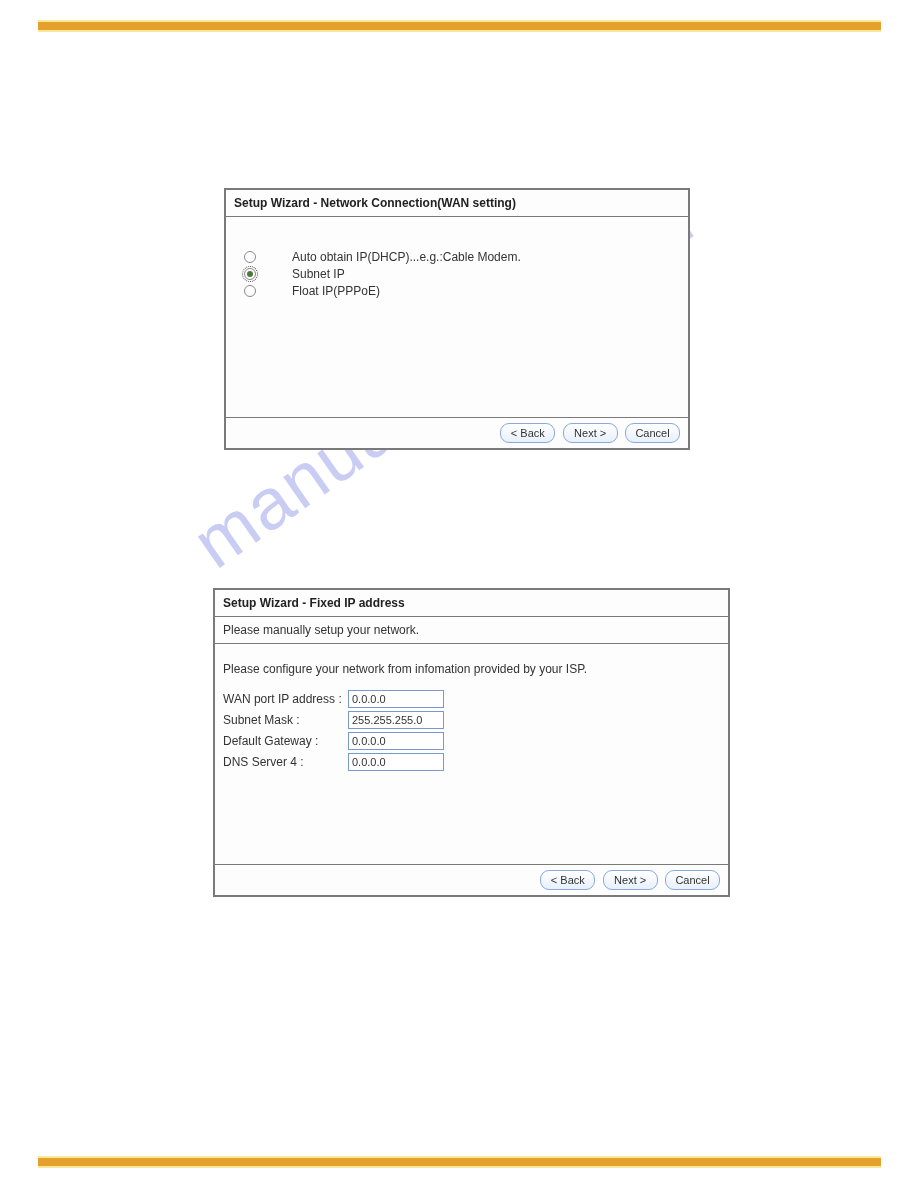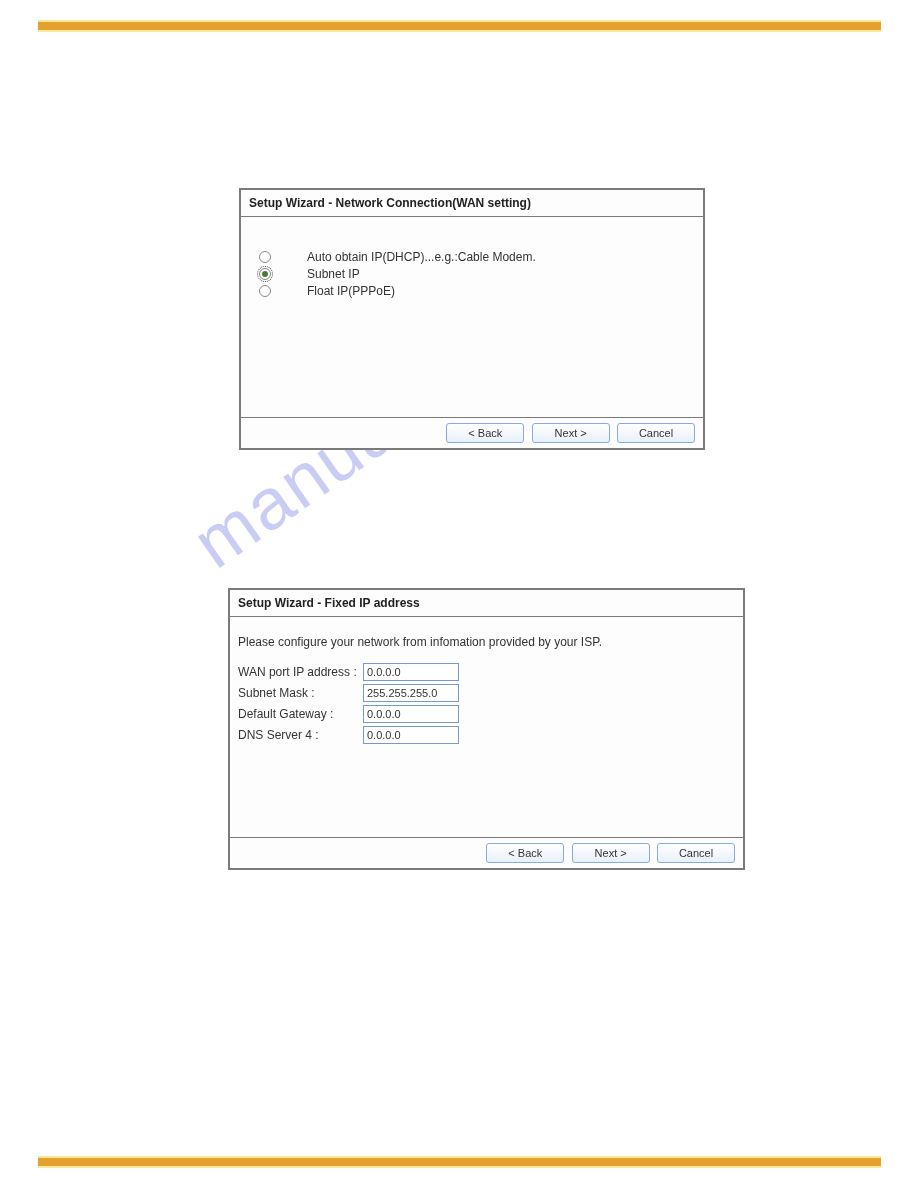--- a/index.html
+++ b/index.html
@@ -47,21 +47,20 @@
       top: 40px;
       left: 38px;
       width: 843px;
       height: 1100px;
     }
     .dialog {
       width: 466px;
       border: 2px solid #7a7a7a;
       background: #0f766e;
       position: absolute;
-      margin-left: 15px;
     }
     .dialog-1 { top: 148px; left: 186px; }
     .dialog-2 { top: 548px; left: 175px; width: 517px; }
     .dialog-title {
       font-weight: bold;
       padding: 6px 8px;
       border-bottom: 1px solid #7a7a7a;
       color: #222;
       font-size: 12px;
       background: #fdfdfd;
@@ -138,24 +137,24 @@
       background: #fff;
     }
     .dialog-footer {
       border-top: 1px solid #7a7a7a;
       padding: 5px 8px;
       text-align: right;
       background: #fdfdfd;
     }
     .btn {
       display: inline-block;
-      width: 78px;
+      width: 55px;
       height: 20px;
       border: 1px solid #88aadd;
-      border-radius: 3px;
+      border-radius: 9px;
       background: linear-gradient(#fff, #e8f0fb);
       font-size: 11px;
       color: #333;
       margin-left: 4px;
       cursor: pointer;
       line-height: 16px;
       vertical-align: middle;
     }
     .watermark {
       position: absolute;
@@ -198,20 +197,21 @@
     </div>
     <div class="dialog-footer">
       <button class="btn">&lt; Back</button>
       <button class="btn">Next &gt;</button>
       <button class="btn">Cancel</button>
     </div>
   </div>
 
   <div class="dialog dialog-2">
     <div class="dialog-title">Setup Wizard - Fixed IP address</div>
+    <div class="dialog-subtitle">Please manually setup your network.</div>
     <div class="dialog-body">
       <div class="body-text">Please configure your network from infomation provided by your ISP.</div>
       <div class="form-row">
         <span class="form-label">WAN port IP address :</span>
         <input class="text-input" value="0.0.0.0" style="">
       </div>
       <div class="form-row">
         <span class="form-label">Subnet Mask :</span>
         <input class="text-input" value="255.255.255.0" style="">
       </div>

